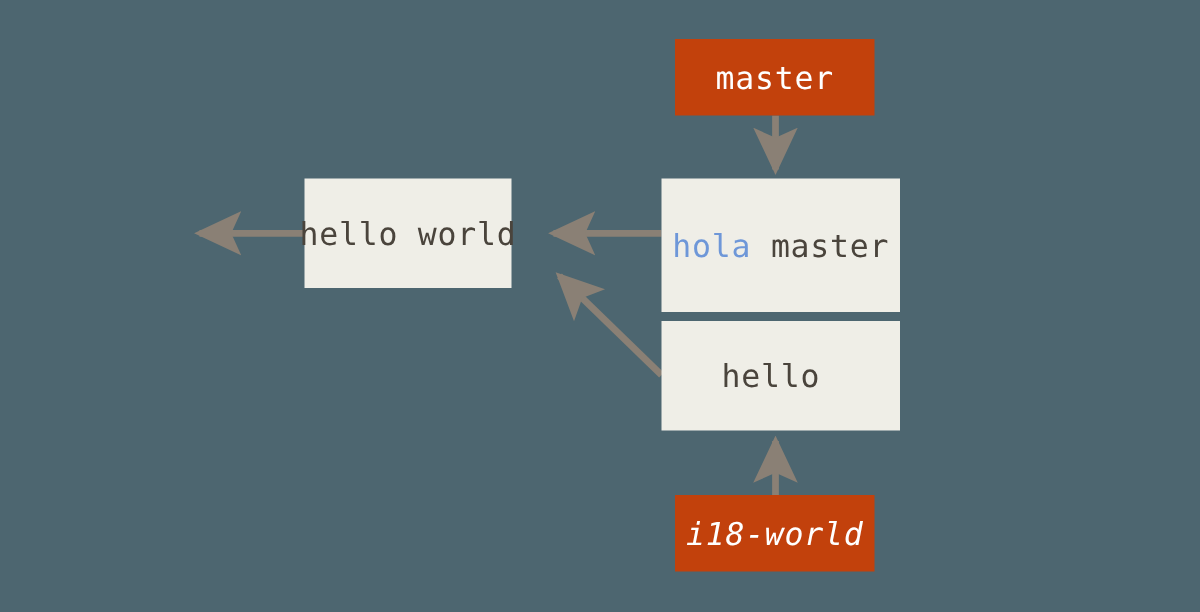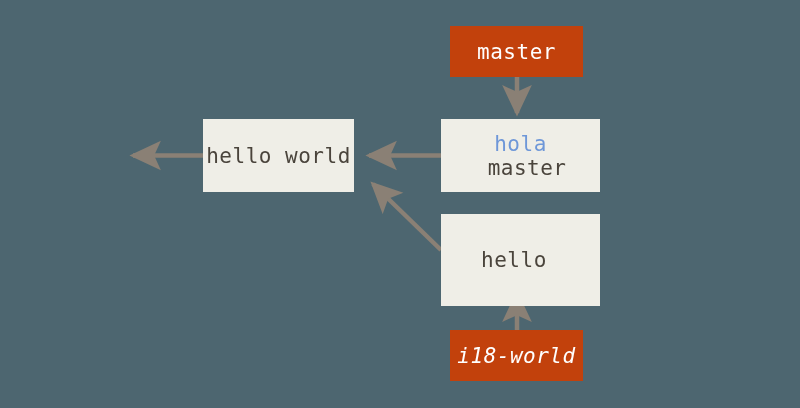--- a/index.html
+++ b/index.html
@@ -73,29 +73,29 @@
 
     <line x1="517" y1="77" x2="517" y2="113" stroke="#8a8075" stroke-width="4.5" marker-end="url(#arrowhead)"></line>
 
     <line x1="517" y1="330" x2="517" y2="294" stroke="#8a8075" stroke-width="4.5" marker-end="url(#arrowhead)"></line>
   </svg>
 
   <div class="node branch" id="node-master" style="left: 450px; top: 26px; width: 133px; height: 51px;">
     <span>master</span>
   </div>
 
-  <div class="node commit" id="node-hello-world" style="left: 203px; top: 119px; width: 151px; height: 73px;">
+  <div class="node commit" id="node-hello-world" style="left: 203px; top: 119px; width: 138px; height: 73px;">
     <span class="tok-plain">hello world</span>
   </div>
 
-  <div class="node commit" id="node-hola-world" style="left: 441px; top: 119px; width: 159px; height: 73px; flex-direction: column;">
+  <div class="node commit" id="node-hola-world" style="left: 441px; top: 119px; width: 159px; height: 89px;">
     <span class="tok-accent">hola</span><span class="tok-plain"> master</span>
   </div>
 
-  <div class="node commit" id="node-hello-mundo" style="left: 441px; top: 214px; width: 159px; height: 92px; text-align: right;">
+  <div class="node commit" id="node-hello-mundo" style="left: 441px; top: 214px; width: 159px; height: 73px; text-align: right;">
     <span class="tok-plain">hello </span>
   </div>
 
   <div class="node branch" id="node-i18-world" style="left: 450px; top: 330px; width: 133px; height: 51px; font-style: italic;">
     <span>i18-world</span>
   </div>
 
 </div>
 
 </body></html>

